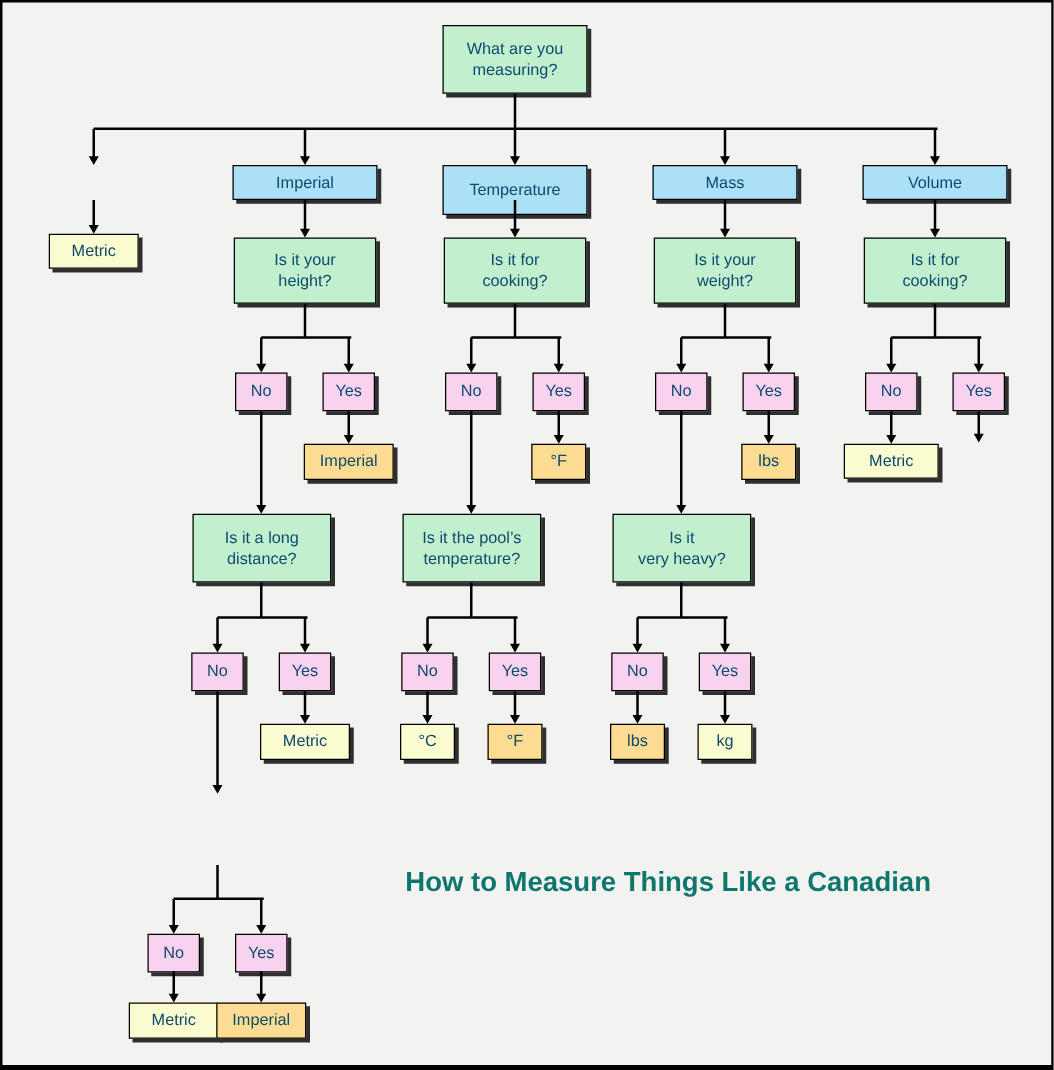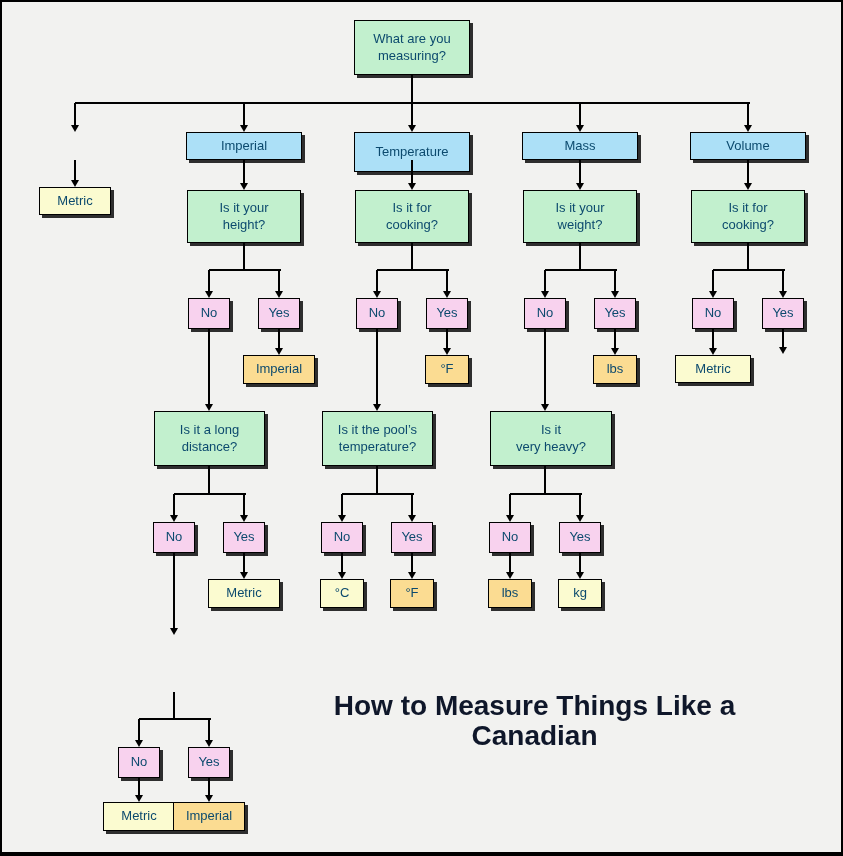--- a/index.html
+++ b/index.html
@@ -36,22 +36,22 @@
   .hl { position: absolute; height: 1.5px; background: #000; }
   .ah {
     position: absolute; width: 0; height: 0;
     border-left: 4.5px solid transparent;
     border-right: 4.5px solid transparent;
     border-top: 7px solid #000;
   }
   .title {
     position: absolute;
     left: 300px; top: 689px; width: 465px; height: 30px;
-    font-weight: bold; font-size: 28px; line-height: 30px;
-    text-align: center; color: #0f172a; letter-spacing: 0px;
+    font-weight: bold; font-size: 22px; line-height: 30px;
+    text-align: center; color: #0f766e; letter-spacing: 0px;
   }
 </style>
 </head>
 <body>
 
 <div class="frame" id="frame" style="--category_fill: #ACE0F7; --question_fill: #C2F0CE; --decision_fill: #F8D2EE; --metric_fill: #FBFBD0; --imperial_fill: #FBDC92; --background: #F2F2F0;">
 
   <div class="node q" style="left:352px;top:18px;width:116px;height:55px">What are you
 measuring?</div>
 
@@ -82,21 +82,21 @@
 
   <div class="node imp" style="left:241px;top:353px;width:72px;height:29px">Imperial</div>
   <div class="node imp" style="left:423px;top:353px;width:44px;height:29px">°F</div>
   <div class="node imp" style="left:591px;top:353px;width:44px;height:29px">lbs</div>
   <div class="node metric" style="left:673px;top:353px;width:76px;height:28px">Metric</div>
 
   <div class="node q" style="left:152px;top:409px;width:111px;height:55px">Is it a long
 distance?</div>
   <div class="node q" style="left:320px;top:409px;width:111px;height:55px">Is it the pool’s
 temperature?</div>
-  <div class="node q" style="left:488px;top:409px;width:122px;height:55px">Is it
+  <div class="node q" style="left:488px;top:409px;width:111px;height:55px">Is it
 very heavy?</div>
 
   <div class="node dec" style="left:151px;top:520px;width:42px;height:31px">No</div>
   <div class="node dec" style="left:221px;top:520px;width:42px;height:31px">Yes</div>
   <div class="node dec" style="left:319px;top:520px;width:42px;height:31px">No</div>
   <div class="node dec" style="left:389px;top:520px;width:42px;height:31px">Yes</div>
   <div class="node dec" style="left:487px;top:520px;width:42px;height:31px">No</div>
   <div class="node dec" style="left:557px;top:520px;width:42px;height:31px">Yes</div>
 
   <div class="node metric" style="left:206px;top:577px;width:72px;height:29px">Metric</div>

